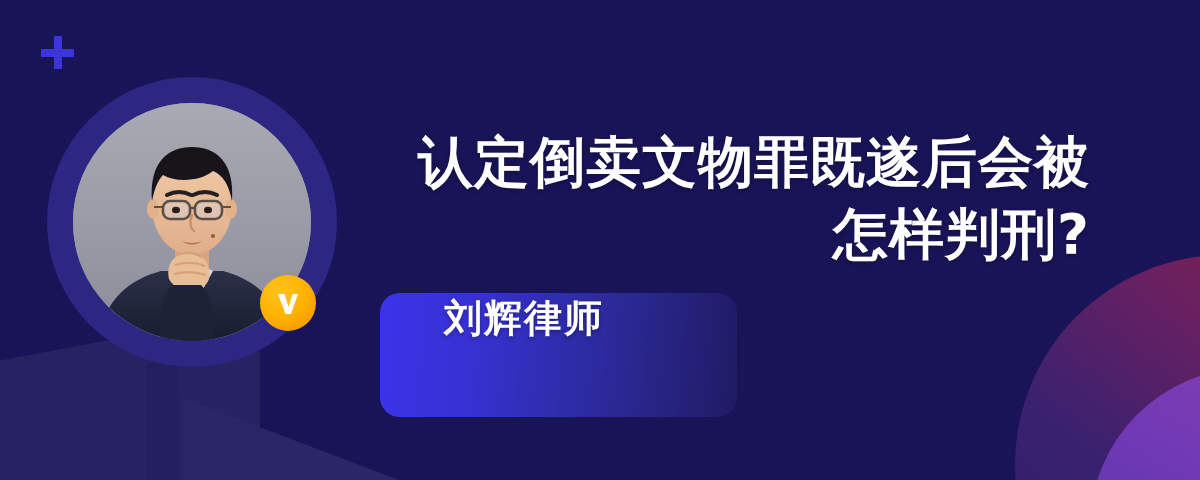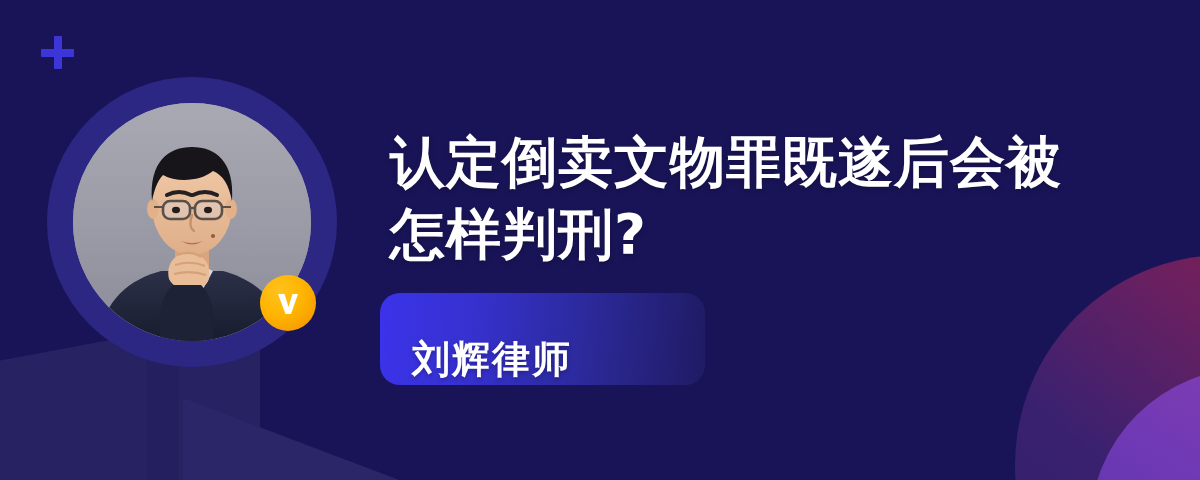--- a/index.html
+++ b/index.html
@@ -146,32 +146,34 @@
   .title {
     margin: 0;
     color: #ffffff;
     font-size: 55px;
     line-height: 72px;
     font-weight: bold;
     letter-spacing: 1px;
     text-shadow: 0 2px 5px rgba(0,0,0,0.25);
     white-space: pre-line;
     font-family: "DejaVu Sans", "Liberation Sans", sans-serif;
+    text-align: right;
   }
 
   .name-badge {
     position: absolute;
     left: 380px;
     top: 293px;
     width: 325px;
-    height: 92px;
+    height: 124px;
     border-radius: 20px;
     background: linear-gradient(95deg, #3b33ea 0%, #3631cf 28%, #2c2a9c 62%, #201b63 100%);
     display: flex;
-    align-items: flex-end;
+    align-items: flex-start;
+    padding-left: 32px;
   }
   .name-badge .name-text {
     margin-left: 32px;
     color: #ffffff;
     font-size: 38px;
     font-weight: bold;
     letter-spacing: 2px;
     text-shadow: 0 2px 4px rgba(0,0,0,0.28);
     font-family: "DejaVu Sans", "Liberation Sans", sans-serif;
   }

